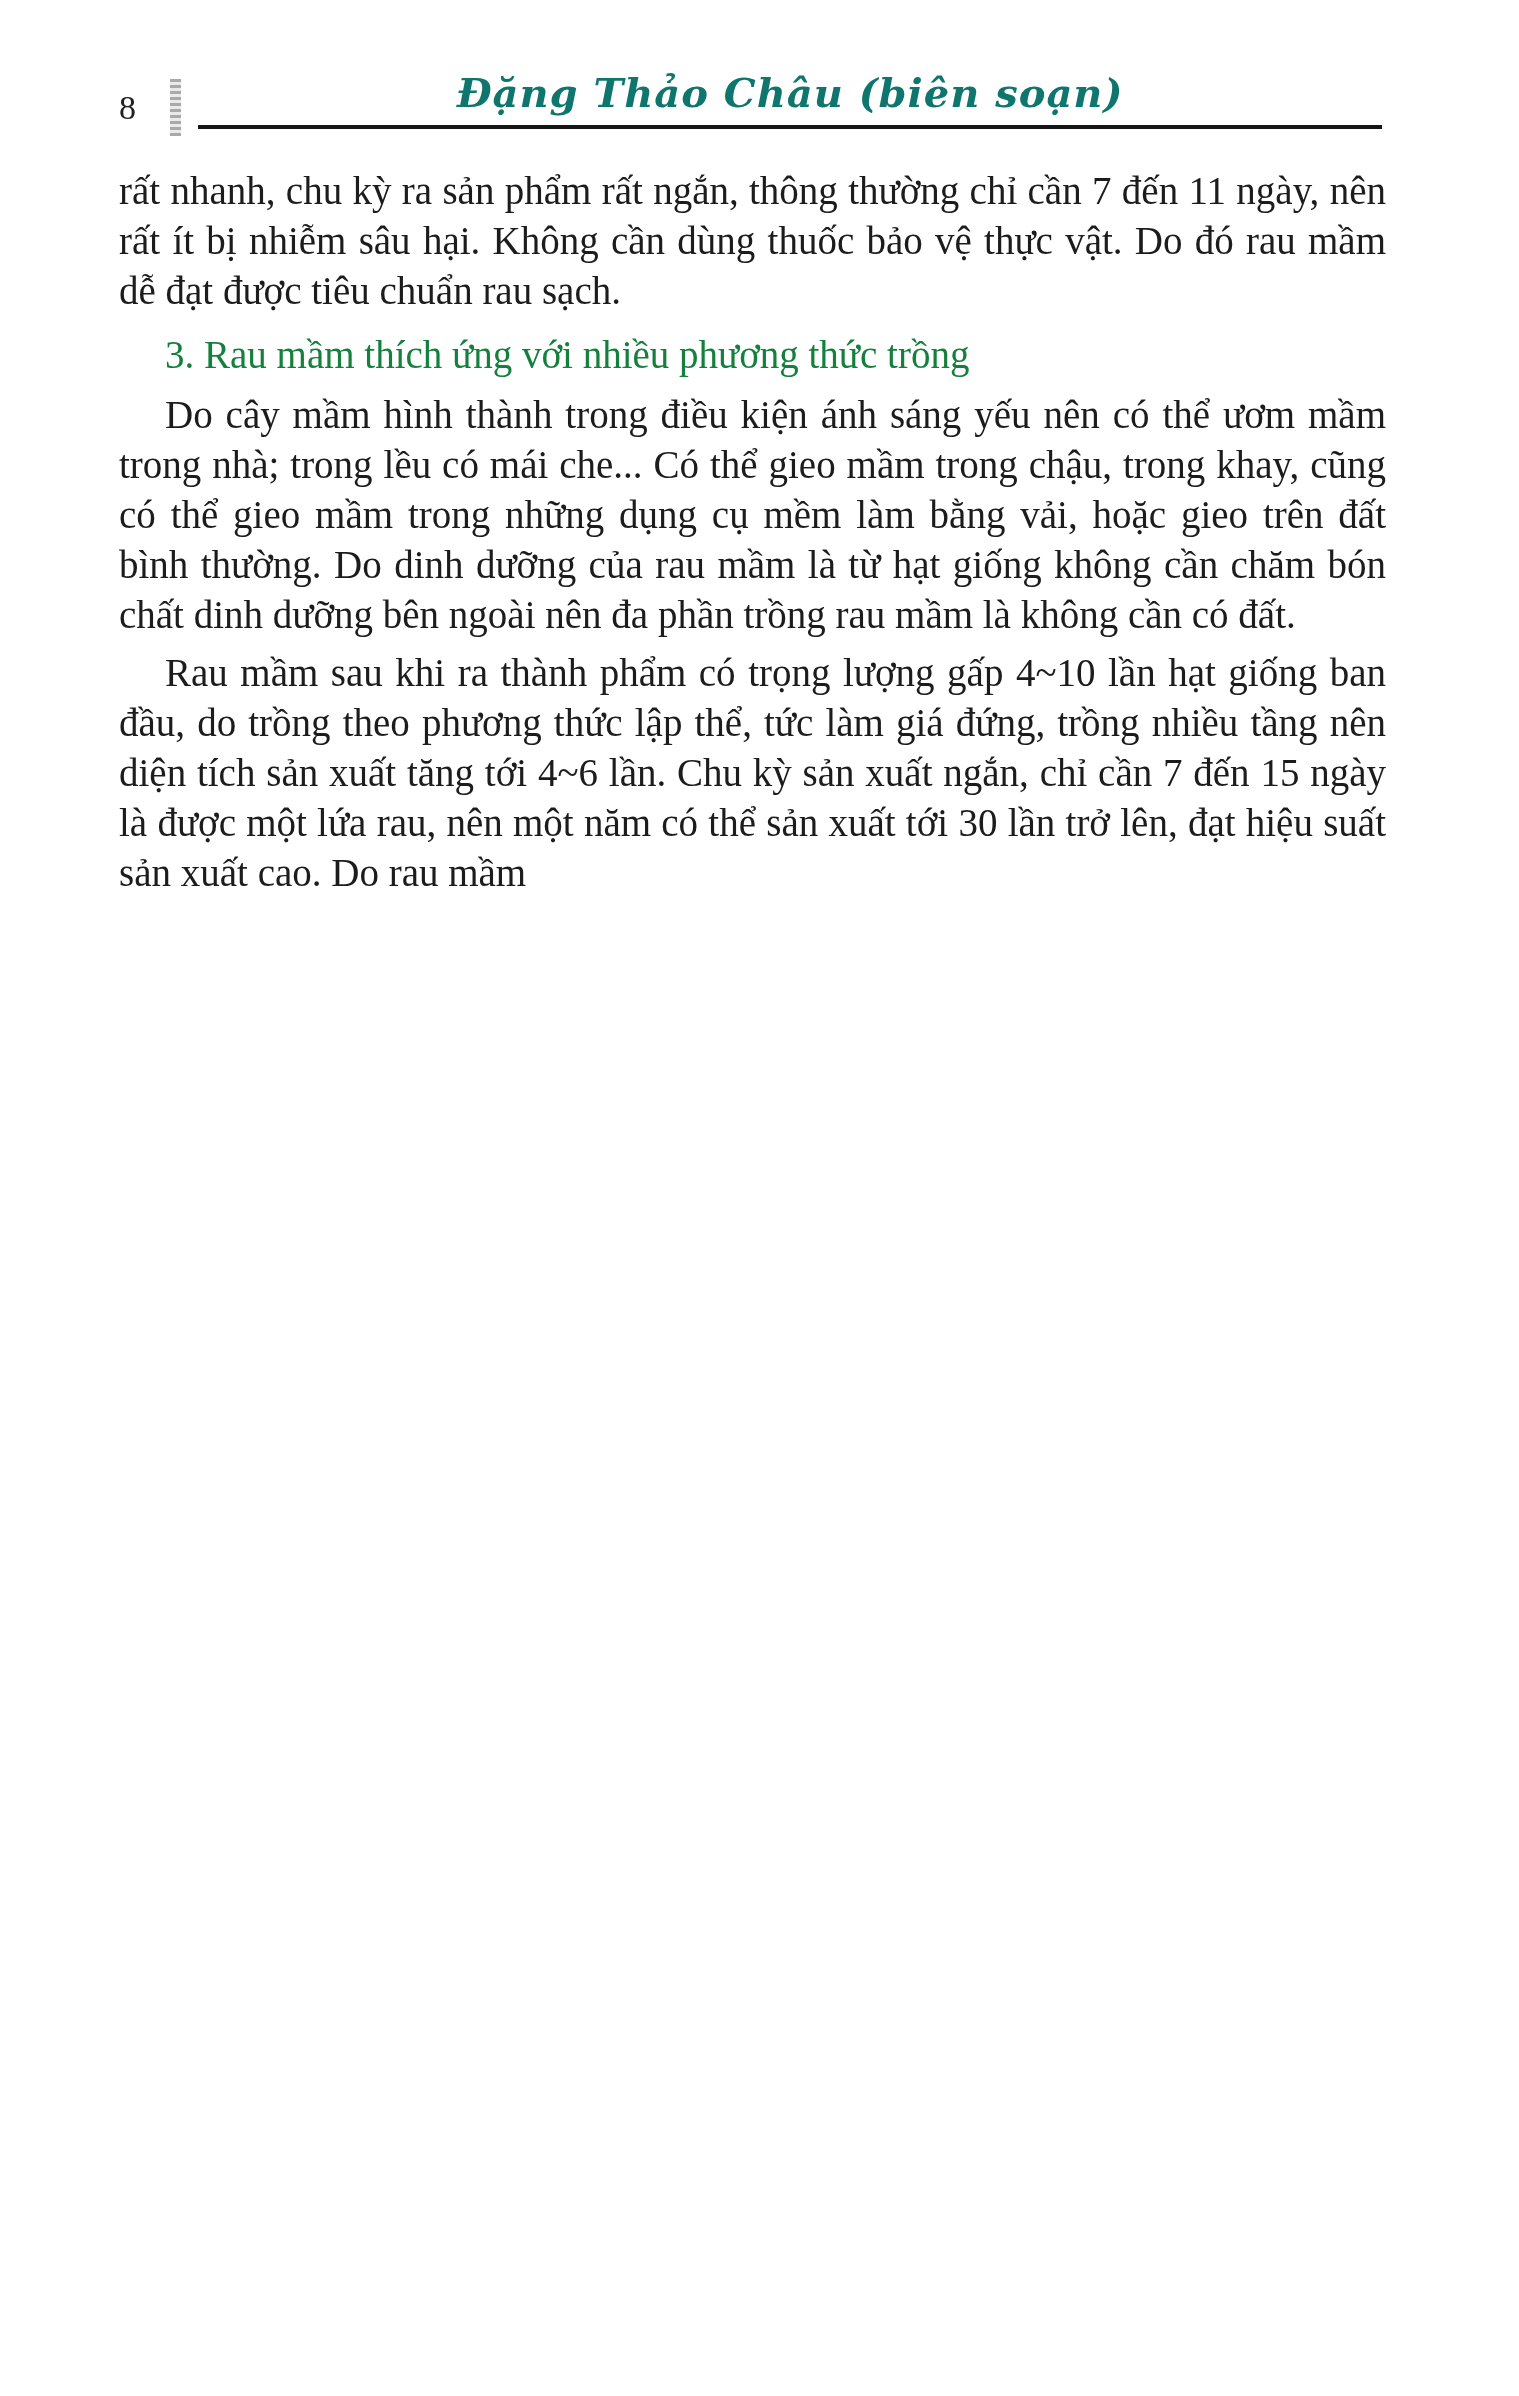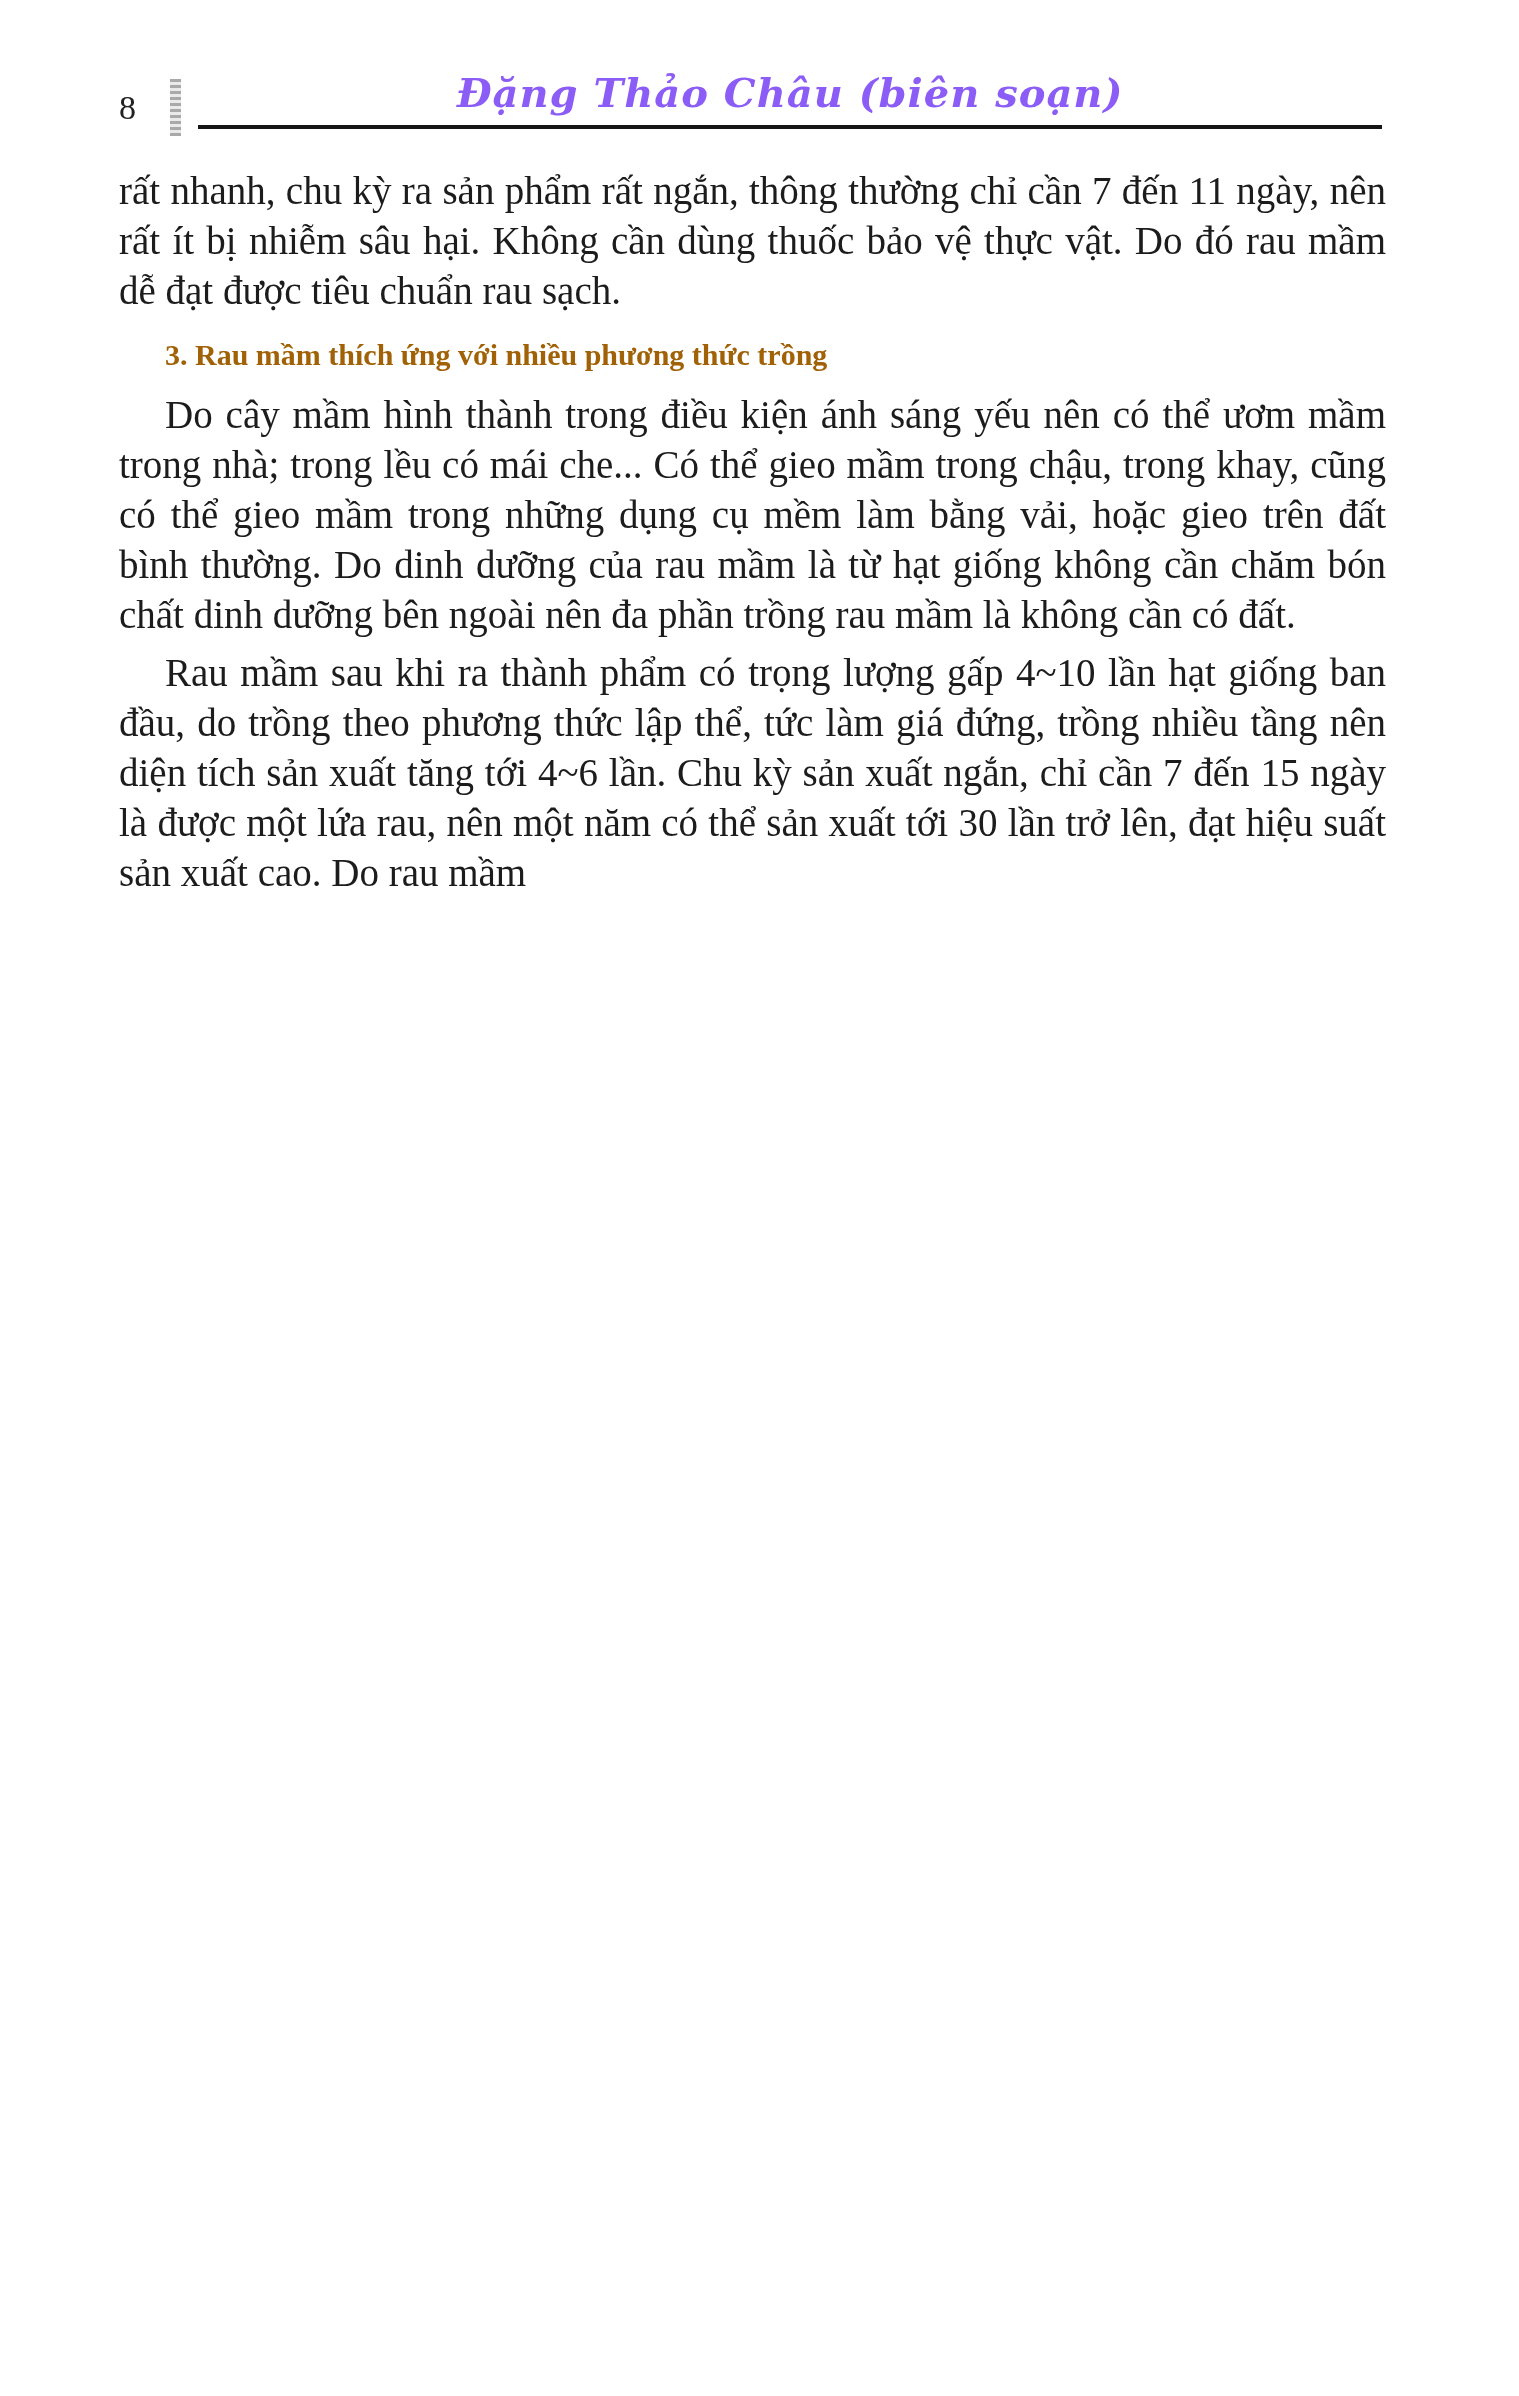--- a/index.html
+++ b/index.html
@@ -56,21 +56,21 @@
   .header-title {
     position: absolute;
     left: 0;
     right: 0;
     top: -8px;
     text-align: center;
     font-size: 40px;
     font-weight: bold;
     font-style: italic;
     letter-spacing: 1px;
-    color: #8b5cf6;
+    color: #0f766e;
     font-family: "DejaVu Serif", serif;
   }
   .header-rule {
     position: absolute;
     left: 0;
     right: 0;
     top: 48px;
     border-top: 4px solid #151515;
   }
   
@@ -85,27 +85,27 @@
     color: #1c1c1c;
   }
   .body-text p {
     text-indent: 46px;
     margin: 0 0 8px 0;
   }
   .body-text p.continued {
     text-indent: 0;
   }
   .body-text h2 {
-    font-size: 30px;
+    font-size: 39px;
     line-height: 50px;
-    font-weight: bold;
+    font-weight: normal;
     text-indent: 46px;
     text-align: justify;
     margin: 14px 0 10px 0;
-    color: #a16207;
+    color: #15803d;
   }
 </style>
 </head>
 <body>
 
 <div class="page">
 
   <div class="header-row">
     <span class="page-num">8</span>
     <span class="deco-bar"></span>

